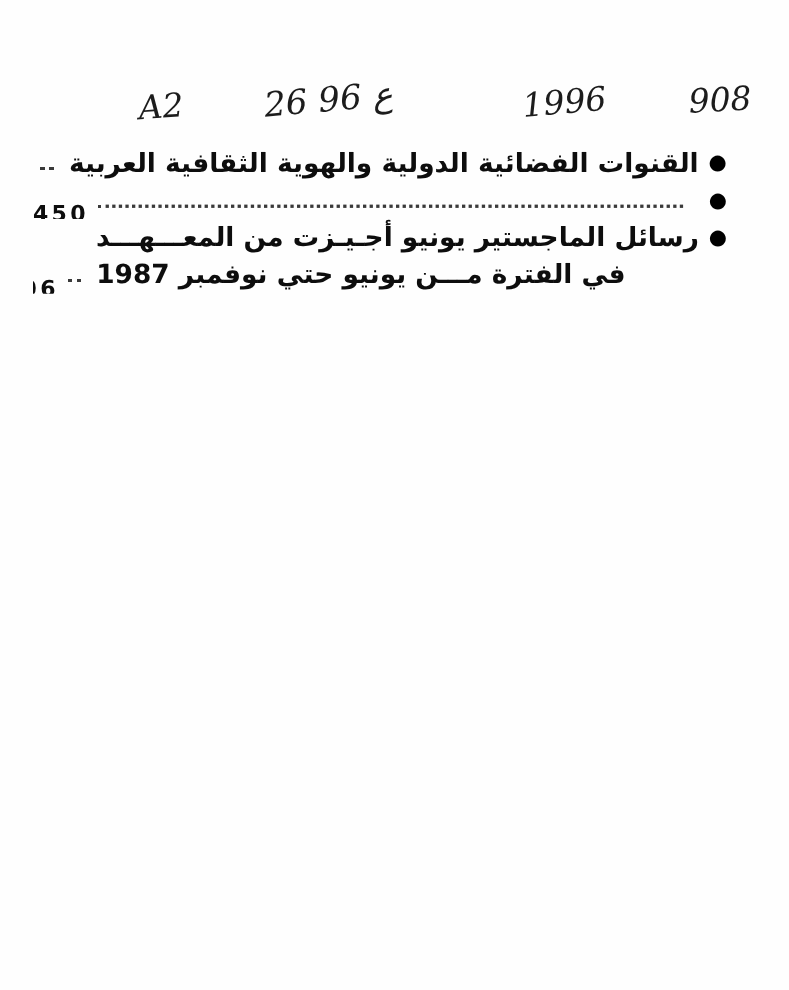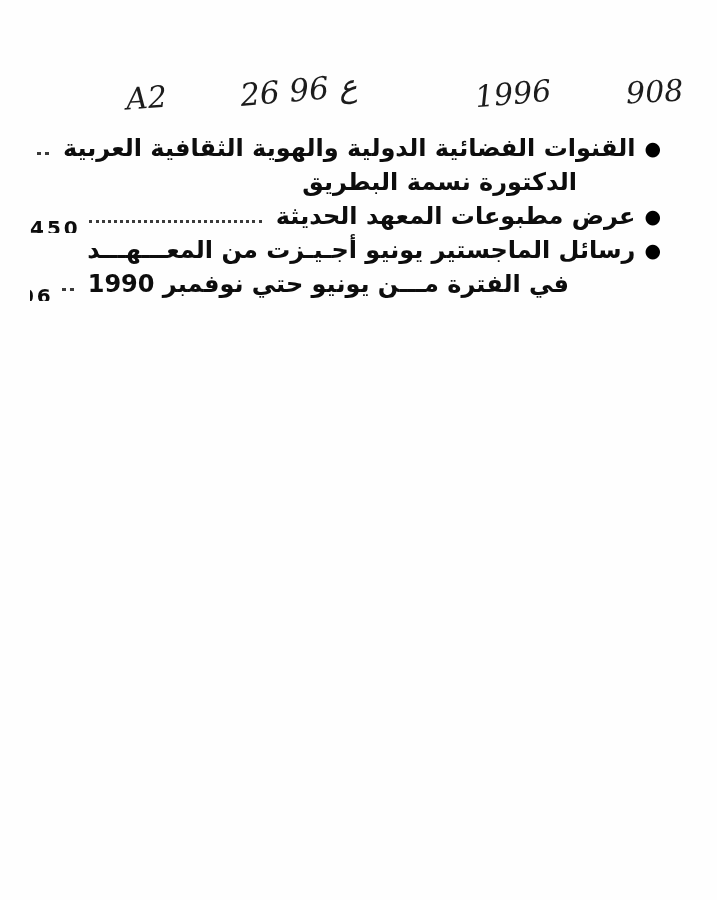--- a/index.html
+++ b/index.html
@@ -90,36 +90,32 @@
 
   <div class="toc" dir="rtl" lang="ar">
 
     <div class="toc-row">
       <span class="bullet">●</span>
       <span class="title">القنوات الفضائية الدولية والهوية الثقافية العربية</span>
       <span class="leader"></span>
       <span class="pagenum">٢٤١</span>
     </div>
 
-    <div class="toc-row author-row">
-      <span class="title">الدكتورة نسمة البطريق</span>
-    </div>
 
     <div class="toc-row">
       <span class="bullet">●</span>
-      <span class="title">عرض مطبوعات المعهد الحديثة</span>
       <span class="leader"></span>
       <span class="pagenum">450</span>
     </div>
 
     <div class="toc-row">
       <span class="bullet">●</span>
       <span class="title">رسائل الماجستير يونيو أجـيـزت من المعـــهـــد</span>
     </div>
 
     <div class="toc-row continuation-row">
-      <span class="title">في الفترة مـــن يونيو حتي نوفمبر 1990</span>
+      <span class="title">في الفترة مـــن يونيو حتي نوفمبر 1987</span>
       <span class="leader"></span>
       <span class="pagenum">306</span>
     </div>
 
   </div>
 </div>
 
 </body></html>

